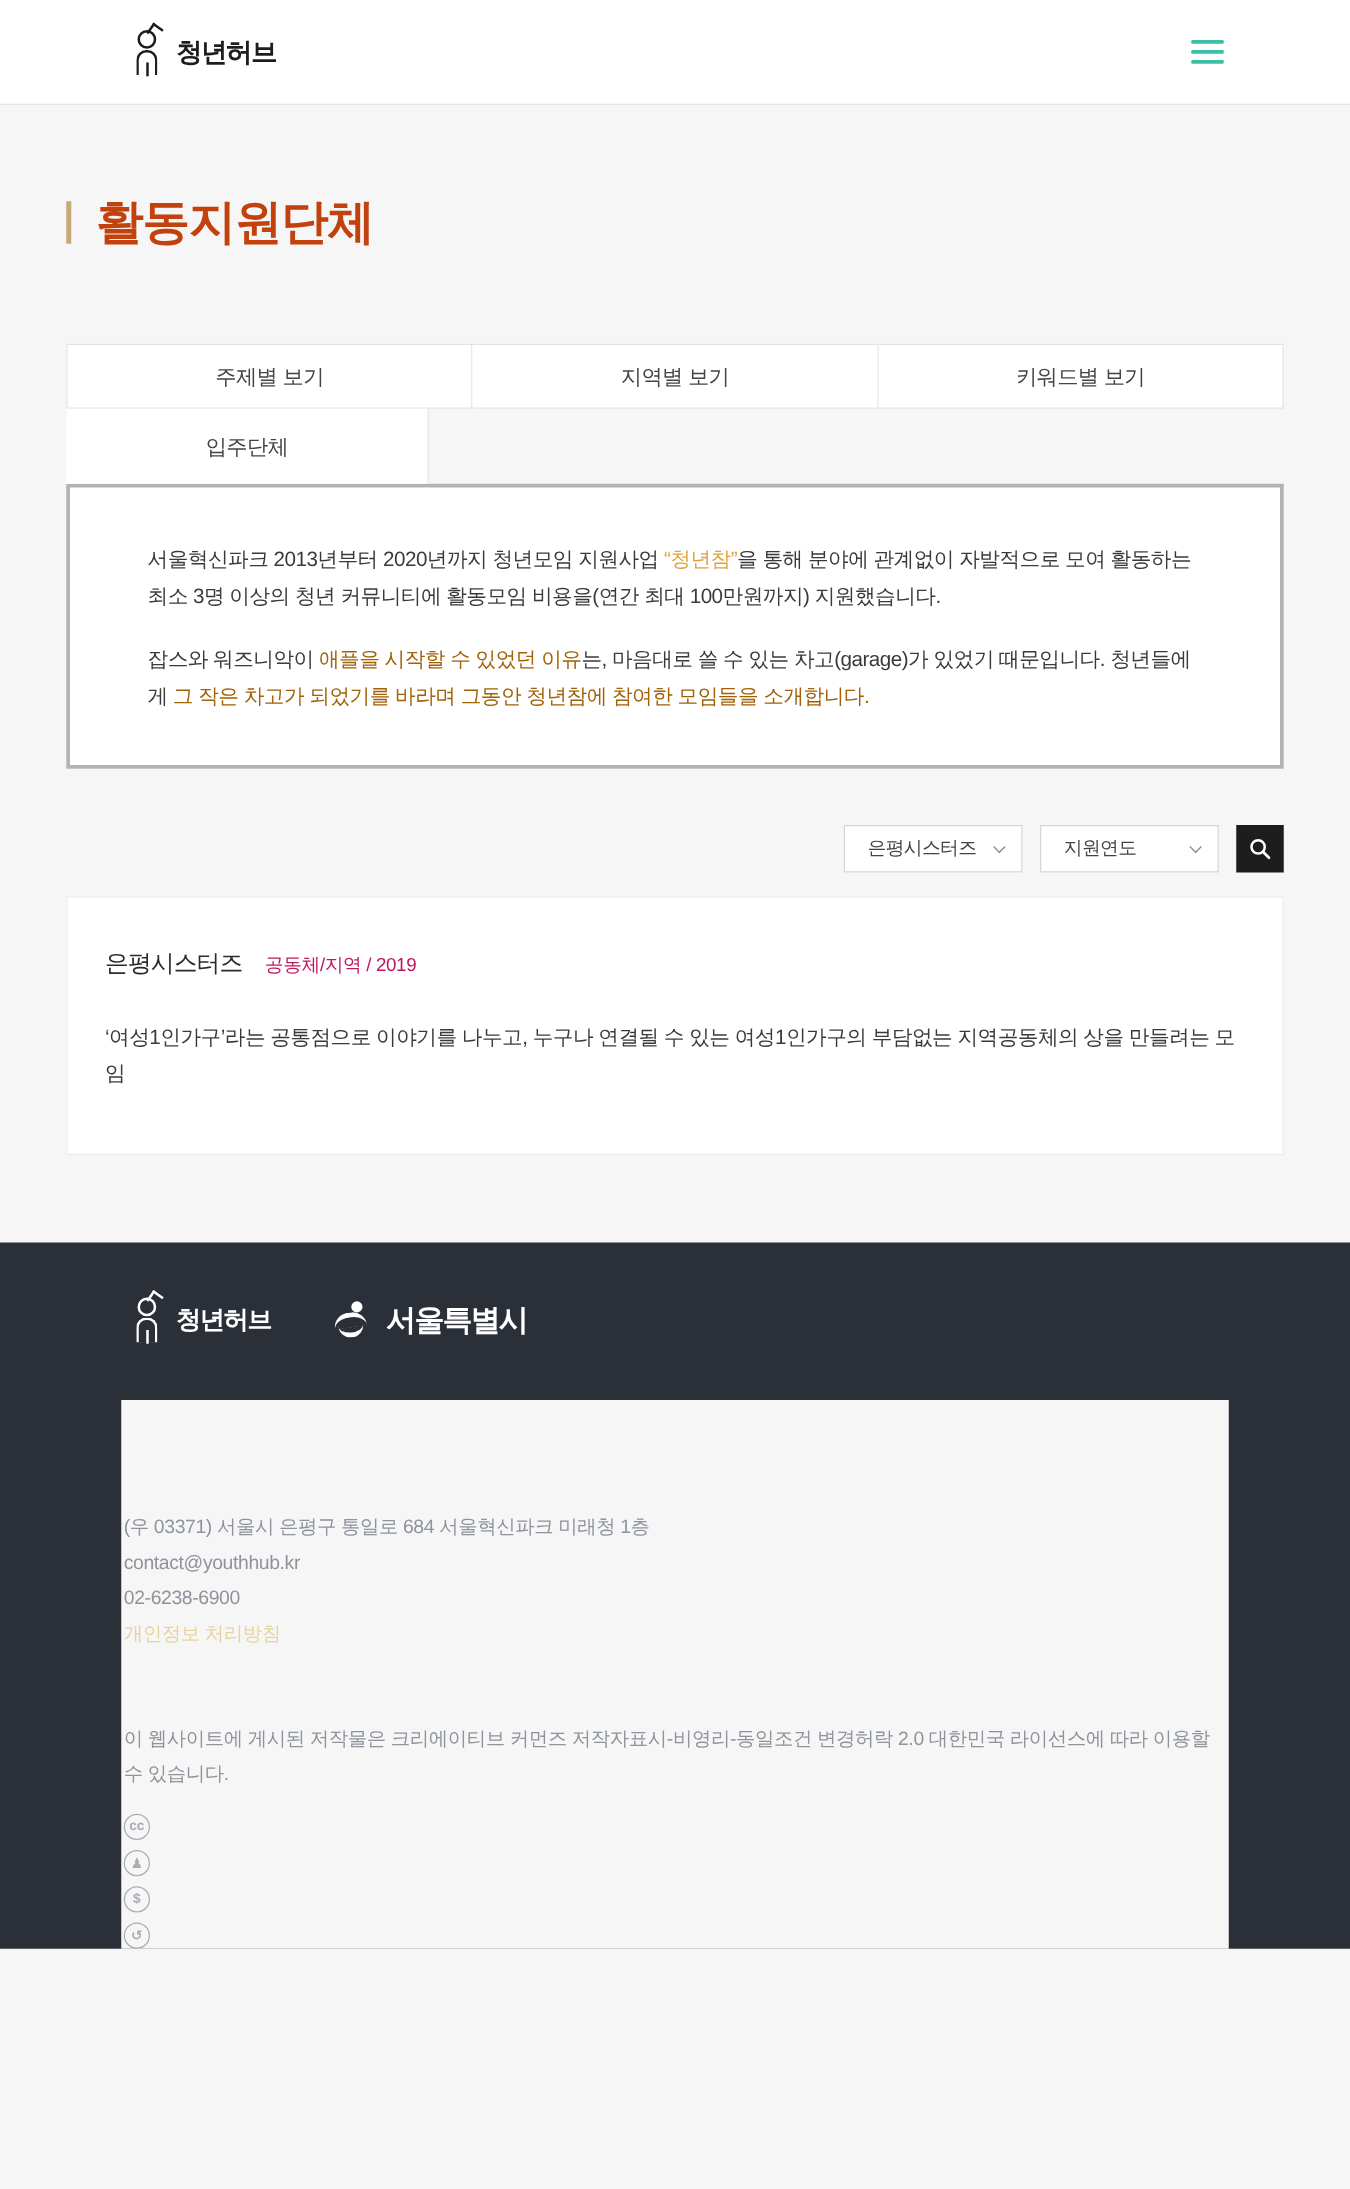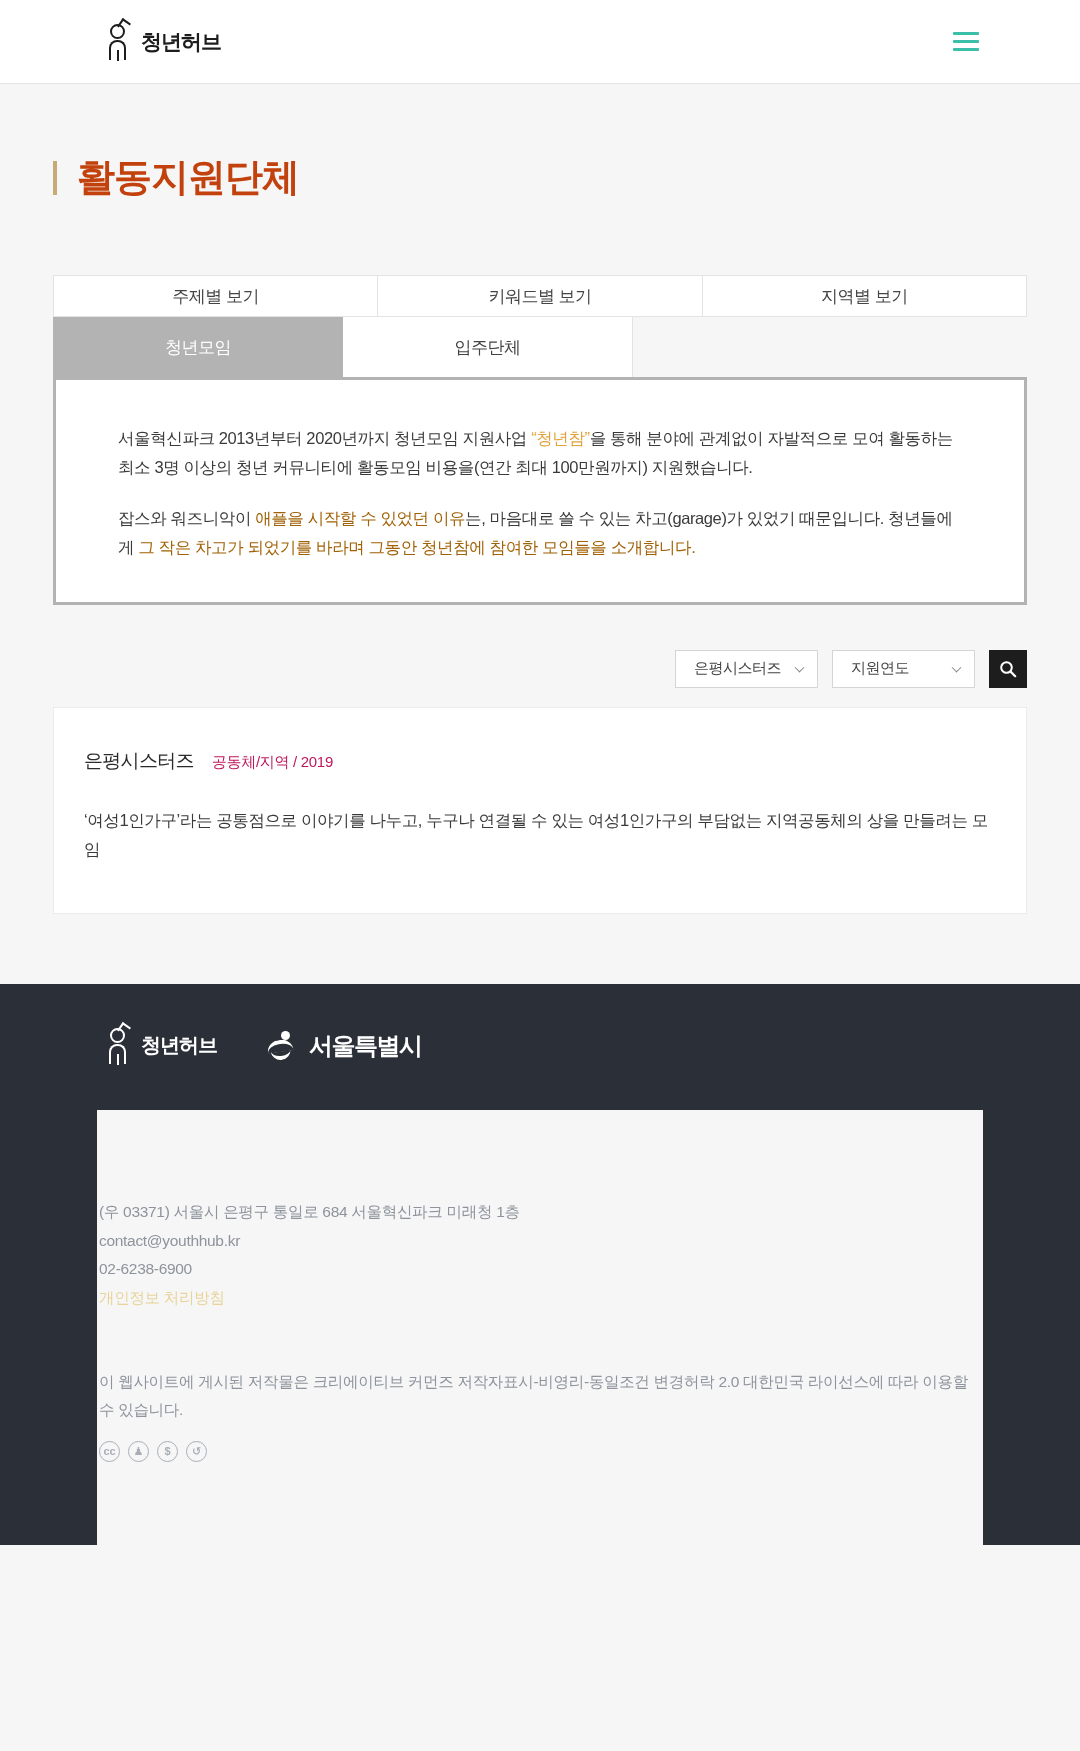--- a/index.html
+++ b/index.html
@@ -54,21 +54,21 @@
     padding-left: 53px;
   }
   .title-bar { width: 4px; height: 34px; background: #c8a978; }
   .page-title h1 { font-size: 38px; font-weight: 600; color: #c2410c; letter-spacing: -1px; }
 
   
   .content { padding: 0 53px; }
   .tabs-row { display: flex; margin-top: 72px; }
   .tab {
     flex: 1;
-    height: 42px;
+    height: 52px;
     background: #fff;
     border: 1px solid #e3e3e3;
     border-left: none;
     display: flex; align-items: center; justify-content: center;
     font-size: 17px; color: #444; letter-spacing: -0.5px;
     cursor: pointer;
   }
   .tab:first-child { border-left: 1px solid #e3e3e3; }
   .subtabs-row { display: flex; }
   .subtab {
@@ -179,21 +179,21 @@
     min-height: 435px;
     padding: 88px 0 0 0;
   }
   .footer-panel-inner { padding: 0 0 0 2px; }
   .addr-line { font-size: 15.5px; line-height: 1.85; color: #8e939c; letter-spacing: -0.3px; }
   .addr-link { color: #e8d49a; }
   .license {
     margin-top: 55px;
     font-size: 15.5px; line-height: 1.85; color: #8e939c; letter-spacing: -0.3px;
   }
-  .cc-icons { display: flex; gap: 8px; margin-top: 16px; }
+  .cc-icons { display: flex; gap: 8px; margin-top: 16px; flex-direction: column; }
   .cc-icon {
     width: 21px; height: 21px; border: 1.6px solid #a9aeb6; border-radius: 50%;
     display: flex; align-items: center; justify-content: center;
     font-size: 11px; color: #a9aeb6; font-weight: bold;
   }
 </style>
 </head>
 <body>
 
 <header class="site-header">
@@ -217,26 +217,25 @@
   <div class="page-title">
     <div class="title-bar"></div>
     <h1>활동지원단체</h1>
   </div>
 </div>
 
 <main class="content">
 
   <div class="tabs-row">
     <div class="tab">주제별 보기</div>
+    <div class="tab">지역별 보기</div>
     <div class="tab">키워드별 보기</div>
-    <div class="tab">지역별 보기</div>
   </div>
 
   <div class="subtabs-row">
-    <div class="subtab active">청년모임</div>
     <div class="subtab inactive">입주단체</div>
     <div class="subtab-filler"></div>
   </div>
 
   <section class="desc-box">
     <p>
       <span>서울혁신파크 2013년부터 2020년까지 청년모임 지원사업 </span><span class="hl-orange">“청년참”</span><span>을 통해 분야에 관계없이 자발적으로 모여 활동하는 최소 3명 이상의 청년 커뮤니티에 활동모임 비용을(연간 최대 100만원까지) 지원했습니다.</span>
     </p>
     <p>
       <span>잡스와 워즈니악이 </span><span class="hl-gray">애플을 시작할 수 있었던 이유</span><span>는, 마음대로 쓸 수 있는 차고(garage)가 있었기 때문입니다. 청년들에게 </span><span class="hl-gray">그 작은 차고가 되었기를 바라며 그동안 청년참에 참여한 모임들을 소개합니다.</span>

